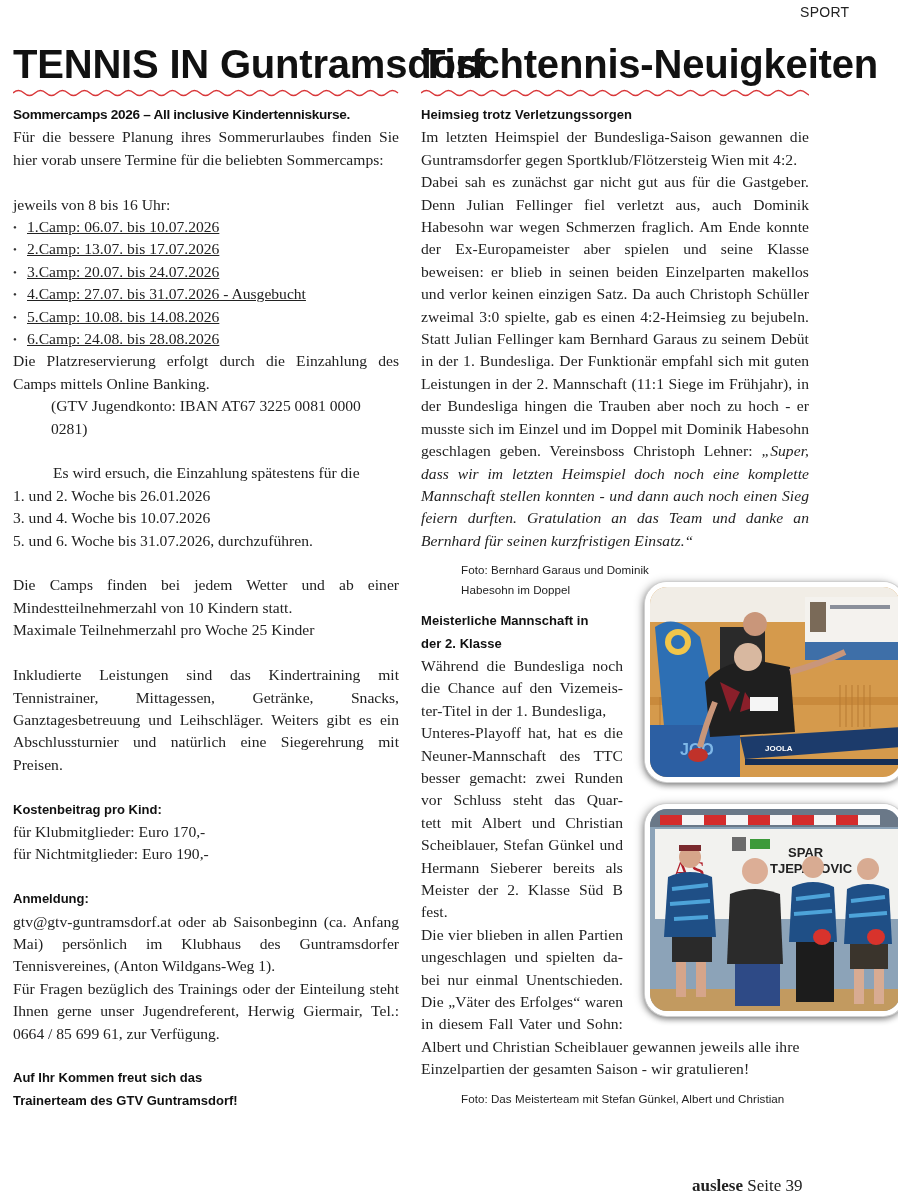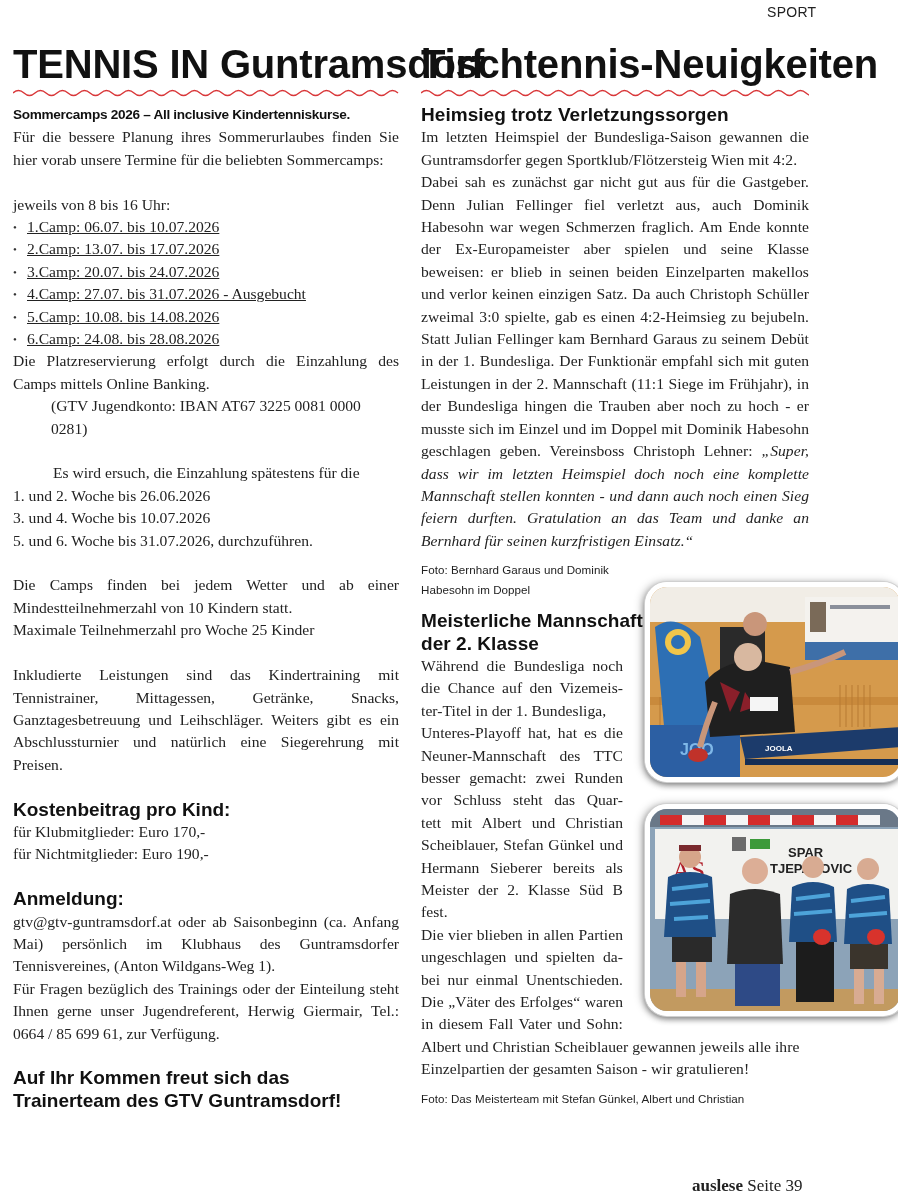--- a/index.html
+++ b/index.html
@@ -1,20 +1,20 @@
 <!DOCTYPE html>
 <html><head>
 <meta charset="utf-8">
 <style>
   * { box-sizing: border-box; margin: 0; padding: 0; }
   html, body { width: 898px; height: 1200px; background: #ffffff; overflow: hidden; }
   body { position: relative; color: #1c1c1c; font-family: "DejaVu Serif", serif; }
 
   .section-tag {
-    position: absolute; top: 4px; left: 767px;
+    position: absolute; top: 4px; left: 800px;
     font-family: "Liberation Sans", sans-serif; font-size: 14px; color: #222;
     letter-spacing: 0.3px;
   }
 
   .col { position: absolute; top: 44px; }
   .col-left { left: 13px; width: 386px; }
   .col-right { left: 421px; width: 388px; }
 
   h1.title {
     font-family: Liberation Sans, sans-serif; font-weight: bold;
@@ -25,31 +25,31 @@
 
   .body-text {
     font-family: "DejaVu Serif", serif; font-size: 13.3px; line-height: 22.4px;
     color: #222; text-align: justify; letter-spacing: -0.35px;
   }
   .left-text { font-family: "Liberation Serif", serif; font-size: 15.6px; letter-spacing: 0; }
   .right-text { font-family: "Liberation Serif", serif; font-size: 15.6px; letter-spacing: 0.05px; }
 
   .subhead {
     font-family: "Liberation Sans", sans-serif; font-weight: bold;
-    font-size: 19px; line-height: 22.4px; color: #111;
+    font-size: 13px; line-height: 22.4px; color: #111;
   }
   .line { display: block; }
   .blank { display: block; height: 22.4px; }
   .bullet-list { list-style: none; }
   .bullet-list li { position: relative; padding-left: 14px; text-decoration: underline; }
   .bullet-list li::before { content: "•"; position: absolute; left: 0; font-size: 11px; color: #333; }
   .italic { font-style: italic; margin-top: 12px; }
 
   .caption {
-    font-family: "Liberation Sans", sans-serif; font-size: 11.6px; line-height: 20px; color: #222;
+    font-family: "Liberation Sans", sans-serif; font-size: 11.6px; line-height: 20px; color: #222; margin-left: 40px;
   }
 
   .photo {
     position: absolute; border-radius: 22px; overflow: hidden;
     border: 5px solid #fff;
     box-shadow: 0 0 0 1px #d0d0d0, 0 3px 6px rgba(0,0,0,0.45), -3px 0 8px rgba(0,0,0,0.25);
   }
   .photo-1 { left: 645px; top: 582px; width: 260px; height: 200px; }
   .photo-2 { left: 645px; top: 804px; width: 260px; height: 212px; }
   .photo svg { display: block; width: 100%; height: 100%; }
@@ -81,21 +81,21 @@
       <li>2.Camp: 13.07. bis 17.07.2026</li>
       <li>3.Camp: 20.07. bis 24.07.2026</li>
       <li>4.Camp: 27.07. bis 31.07.2026 - Ausgebucht</li>
       <li>5.Camp: 10.08. bis 14.08.2026</li>
       <li>6.Camp: 24.08. bis 28.08.2026</li>
     </ul>
     <p>Die Platzreservierung erfolgt durch die Einzahlung des Camps mittels Online Banking.</p>
     <p style="text-align:left;margin-left:38px;">(GTV Jugendkonto: IBAN AT67 3225 0081 0000 0281)</p>
     <span class="blank"></span>
     <p style="text-align:left;margin-left:40px;">Es wird ersuch, die Einzahlung spätestens für die</p>
-    <span class="line">1. und 2. Woche bis 26.06.2026</span>
+    <span class="line">1. und 2. Woche bis 26.01.2026</span>
     <span class="line">3. und 4. Woche bis 10.07.2026</span>
     <span class="line">5. und 6. Woche bis 31.07.2026, durchzuführen.</span>
     <span class="blank"></span>
     <p>Die Camps finden bei jedem Wetter und ab einer Mindestteilnehmerzahl von 10 Kindern statt.</p>
     <p style="text-align:left;">Maximale Teilnehmerzahl pro Woche 25 Kinder</p>
     <span class="blank"></span>
     <p>Inkludierte Leistungen sind das Kindertraining mit Tennistrainer, Mittagessen, Getränke, Snacks, Ganztagesbetreuung und Leihschläger. Weiters gibt es ein Abschlussturnier und natürlich eine Siegerehrung mit Preisen.</p>
     <span class="blank"></span>
     <div class="subhead">Kostenbeitrag pro Kind:</div>
     <span class="line">für Klubmitglieder: Euro 170,-</span>

